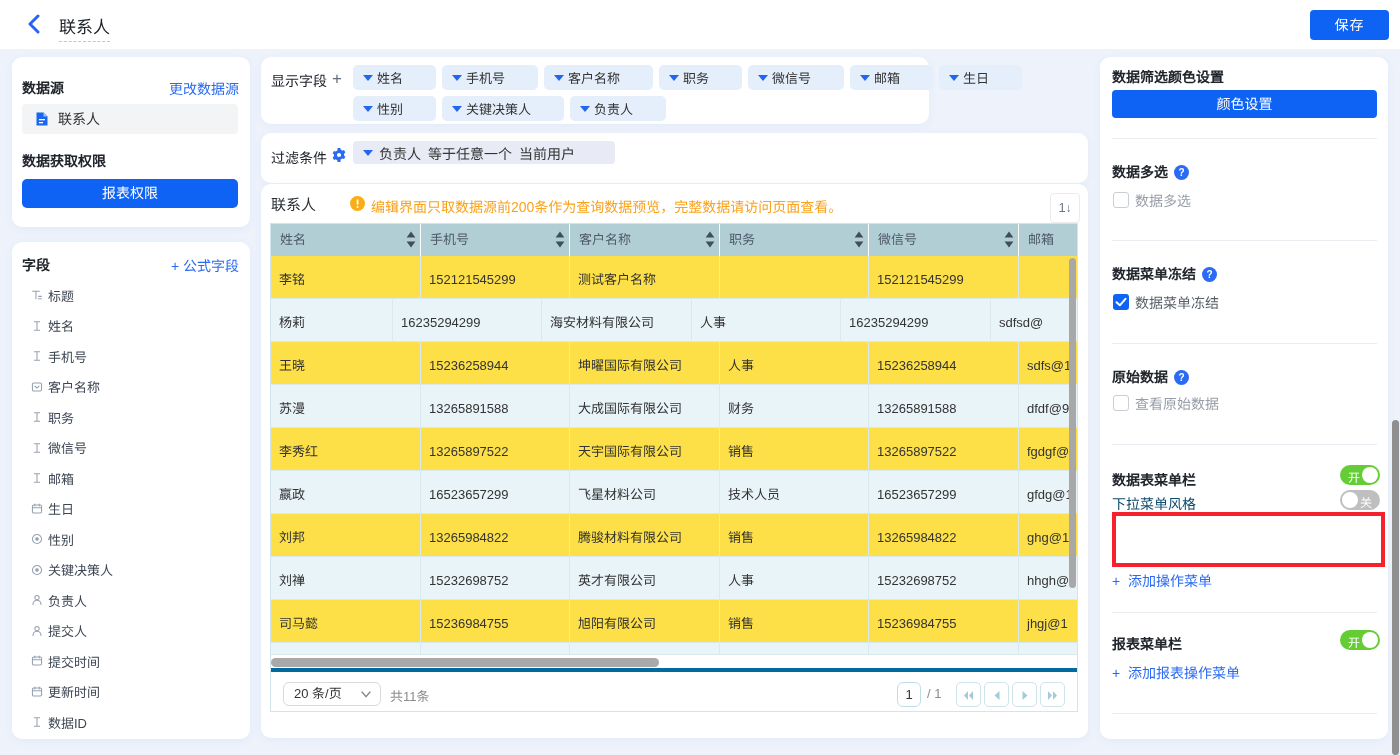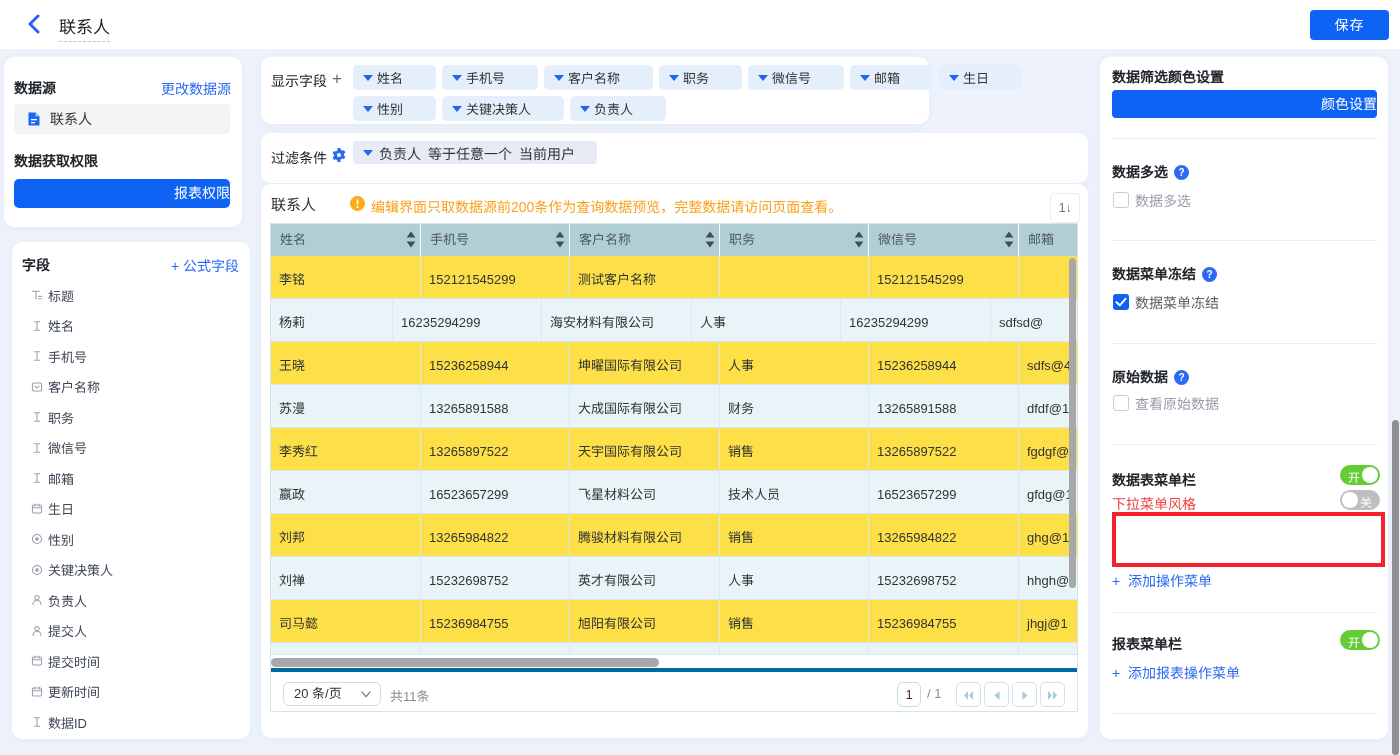--- a/index.html
+++ b/index.html
@@ -4,54 +4,54 @@
 <title>联系人</title>
 <style>
 * { margin:0; padding:0; box-sizing:border-box; }
 html,body { width:1400px; height:755px; overflow:hidden; }
 body { font-family:"Liberation Sans", sans-serif; background:#edf2fb; color:#333; font-size:14px; }
 .topbar { position:absolute; left:0; top:0; width:1400px; height:49px; background:#fff; }
 .back { position:absolute; left:26px; top:14px; width:16px; height:20px; }
 .page-title { position:absolute; left:59px; top:13px; font-size:17px; color:#20242b; padding-bottom:3px; border-bottom:1px dashed #bfc4ce; }
 .save-btn { position:absolute; left:1310px; top:10px; width:79px; height:30px; background:#0e63f5; color:#fff; border-radius:4px; font-size:14px; text-align:center; line-height:30px; letter-spacing:1px; }
 .card { position:absolute; background:#fff; border-radius:10px; box-shadow:0 2px 10px rgba(82,110,168,0.05); }
-#lcard1 { left:4px; top:57px; width:238px; height:170px; }
+#lcard1 { left:12px; top:57px; width:238px; height:170px; }
 #lcard2 { left:12px; top:242px; width:238px; height:497px; }
 #mcardA { left:261px; top:57px; width:668px; height:67px; }
 #mcardB { left:261px; top:133px; width:827px; height:50px; }
 #mcardC { left:261px; top:184px; width:827px; height:554px; }
 #rcard  { left:1100px; top:57px; width:288px; height:682px; }
 .bold { font-weight:bold; color:#20242b; }
 .blue-link { color:#2a6af3; }
 
 .lc-title { position:absolute; left:10px; top:20px; font-size:14px; }
 .lc-change { position:absolute; right:11px; top:21px; font-size:14px; }
 .ds-row { position:absolute; left:10px; top:47px; width:216px; height:30px; background:#f2f4f6; border-radius:4px; line-height:30px; }
 .ds-row svg { position:absolute; left:12px; top:7px; }
 .ds-row span { margin-left:36px; font-size:14px; color:#333; }
 .lc-perm { position:absolute; left:10px; top:93px; font-size:14px; }
-.btn-blue { background:#0e63f5; color:#fff; border-radius:5px; text-align:right; font-size:14px; }
+.btn-blue { background:#0e63f5; color:#fff; border-radius:5px; text-align:center; font-size:14px; }
 #btn-report { position:absolute; left:10px; top:122px; width:216px; height:29px; line-height:29px; }
 
 .f-title { position:absolute; left:10px; top:12px; font-size:14px; }
 .f-add { position:absolute; right:11px; top:13px; font-size:14px; }
 .fields { position:absolute; left:0; top:38px; width:238px; }
 .fitem { height:30.5px; display:flex; align-items:center; padding-left:19px; color:#3d4654; font-size:13px; }
 .fitem svg { width:12px; height:12px; margin-right:5px; flex:none; }
 
 .mA-label { position:absolute; left:10px; top:13px; font-size:14px; color:#20242b; }
 .mA-plus { position:absolute; left:71px; top:12px; font-size:17px; color:#5f6b7a; }
 .chips { position:absolute; left:92px; top:8px; width:726px; }
 .chiprow { display:flex; margin-bottom:6px; }
 .chip { height:25px; background:#e5eefb; border-radius:5px; margin-right:6px; display:flex; align-items:center; padding:0 33px 0 10px; font-size:13px; color:#333; white-space:nowrap; }
 .caret { width:0; height:0; border-left:5px solid transparent; border-right:5px solid transparent; border-top:6.5px solid #2166f3; margin-right:4px; margin-top:1px; }
 
 .mB-label { position:absolute; left:10px; top:14px; font-size:14px; color:#20242b; }
 .gear { position:absolute; left:70px; top:14px; }
-.fchip { position:absolute; left:92px; top:8px; height:23px; background:#e8eaf5; border-radius:4px; display:flex; align-items:center; padding:0 22px 0 10px; font-size:14px; color:#333; }
+.fchip { position:absolute; left:92px; top:8px; height:23px; background:#e8eaf5; border-radius:4px; display:flex; align-items:center; padding:0 40px 0 10px; font-size:14px; color:#333; }
 
 .tablewrap { position:absolute; left:9px; top:39px; width:808px; height:489px; border:1px solid #d3e4ea; }
 .thead { display:flex; height:32px; background:#b2ced5; }
 .th { position:relative; line-height:32px; padding-left:9px; font-size:13px; color:#4e5969; border-right:1px solid #fff; }
 .th.thlast { border-right:none; flex:1; }
 .sorticon { position:absolute; right:4px; top:7px; width:10px; height:17px; }
 .tbody { position:relative; height:399px; overflow:hidden; }
 .tr { display:flex; height:43px; background:#fde047; }
 .tr.alt { background:#e9f4f8; }
 .td { line-height:47px; padding-left:8px; font-size:13px; color:#333; border-right:1px solid #d9e9ee; border-bottom:1px solid #d9e9ee; overflow:hidden; white-space:nowrap; }
@@ -274,29 +274,29 @@
           <div class="td" style="width:149px;">人事</div>
           <div class="td" style="width:150px;">16235294299</div>
           <div class="td tdlast">sdfsd@</div>
         </div>
       <div class="tr">
           <div class="td" style="width:150px;">王晓</div>
           <div class="td" style="width:149px;">15236258944</div>
           <div class="td" style="width:150px;">坤曜国际有限公司</div>
           <div class="td" style="width:149px;">人事</div>
           <div class="td" style="width:150px;">15236258944</div>
-          <div class="td tdlast">sdfs@4</div>
+          <div class="td tdlast">sdfs@1</div>
         </div>
       <div class="tr alt">
           <div class="td" style="width:150px;">苏漫</div>
           <div class="td" style="width:149px;">13265891588</div>
           <div class="td" style="width:150px;font-family:Liberation Serif, serif;">大成国际有限公司</div>
           <div class="td" style="width:149px;">财务</div>
           <div class="td" style="width:150px;">13265891588</div>
-          <div class="td tdlast">dfdf@1</div>
+          <div class="td tdlast">dfdf@9</div>
         </div>
       <div class="tr">
           <div class="td" style="width:150px;">李秀红</div>
           <div class="td" style="width:149px;">13265897522</div>
           <div class="td" style="width:150px;">天宇国际有限公司</div>
           <div class="td" style="width:149px;">销售</div>
           <div class="td" style="width:150px;">13265897522</div>
           <div class="td tdlast">fgdgf@</div>
         </div>
       <div class="tr alt">
@@ -398,21 +398,21 @@
   <div class="cbrow" style="top:336px;">
       <span class="cbox"></span>
       <span class="cblabel">查看原始数据</span>
     </div>
   <div class="divider" style="top:387px;"></div>
   <div class="r-pad r-title" style="top:412px;">数据表菜单栏</div>
   <div class="toggle on" style="top:408px;">
       <span class="txt" style="left:8px;">开</span>
       <span class="knob" style="right:2px;"></span>
     </div>
-  <div class="r-pad" style="top:436px;font-size:14px;color:#ef4444;">下拉菜单风格</div>
+  <div class="r-pad" style="top:436px;font-size:14px;color:#0c4a6e;">下拉菜单风格</div>
   <div class="toggle off" style="top:433px;">
       <span class="knob" style="left:2px;"></span>
       <span class="txt" style="right:8px;">关</span>
     </div>
   <div style="position:absolute;left:12px;top:455px;width:273px;height:55px;border:4px solid #f5222d;"></div>
   <div class="r-pad blue-link" style="top:513px;font-size:14px;">+&nbsp; 添加操作菜单</div>
   <div class="divider" style="top:555px;"></div>
   <div class="r-pad r-title" style="top:576px;">报表菜单栏</div>
   <div class="toggle on" style="top:573px;">
       <span class="txt" style="left:8px;">开</span>

